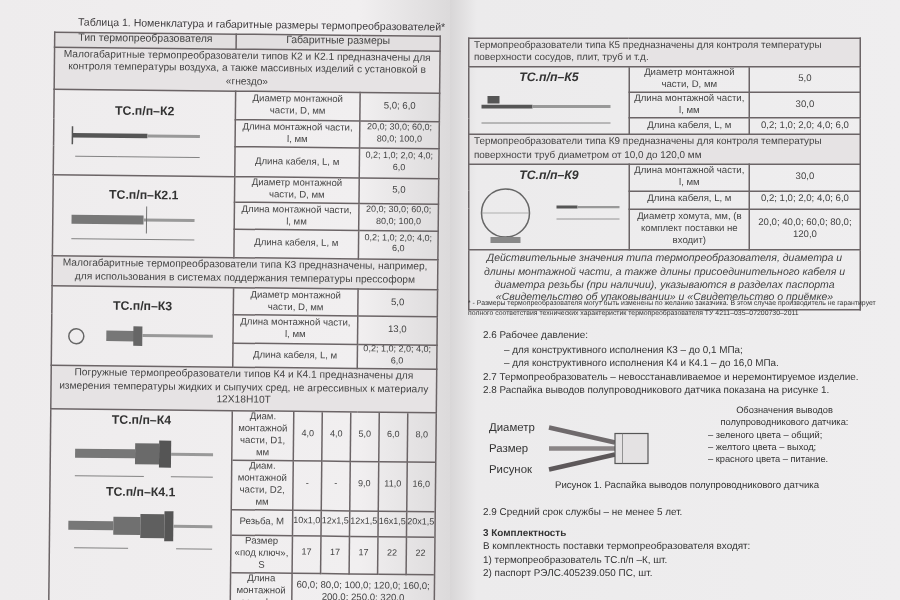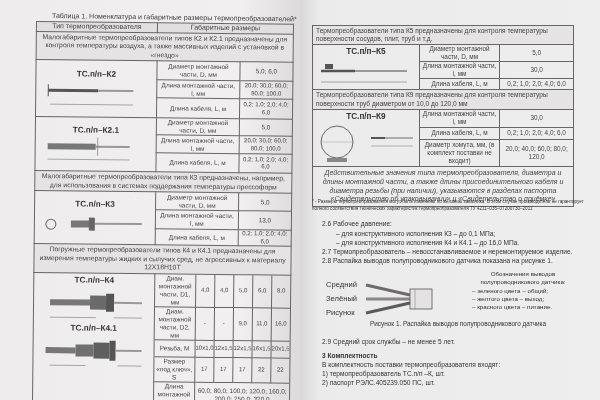--- a/index.html
+++ b/index.html
@@ -22,21 +22,21 @@
   .model-cell { width:116px; position:relative; }
   .model-name { font-weight:bold; font-size:8.2px; color:#333; display:block; margin-top:2px; }
   .param { width:78px; }
   .val { width:48px; }
   .sm { font-size:6px; }
   .k4 td.v { width:11px; padding:0; font-size:6px; }
 
   .t2 { position:absolute; left:312px; top:25px; width:262px; }
   .t2 .desc td { text-align:left; background:#e6e3e4; padding:1px 3px; font-size:6.6px; }
   .t2 .note td { font-style:italic; font-size:7px; padding:2px 6px; }
-  .t2 .model-cell { width:102px; }
+  .t2 .model-cell { width:102px;font-style:italic; }
   .t2 .param { width:78px; }
   .t2 .val { width:72px; }
 
   .footnote { position:absolute; left:312px; top:199px; width:285px; font-size:4.6px; line-height:1.45; color:#333; }
   .body-text { position:absolute; left:322px; font-size:6.6px; color:#333; white-space:nowrap; }
   .indent { padding-left:14px; }
   .bold { font-weight:bold; }
 
   .wire-label { position:absolute; left:326px; font-size:7.6px; color:#333; }
   .legend { position:absolute; left:468px; top:270px; width:110px; font-size:6.2px; text-align:center; color:#333; line-height:1.35; }
@@ -263,22 +263,22 @@
   </table>
 
 <div class="footnote">* - Размеры термопреобразователя могут быть изменены по желанию заказчика. В этом случае производитель не гарантирует полного соответствия технических характеристик термопреобразователя ТУ 4211–035–07200730–2011</div>
 
 <div class="body-text" style="top:220px">2.6 Рабочее давление:</div>
 <div class="body-text indent" style="top:230px">– для конструктивного исполнения К3 – до 0,1 МПа;</div>
 <div class="body-text indent" style="top:239px">– для конструктивного исполнения К4 и К4.1 – до 16,0 МПа.</div>
 <div class="body-text" style="top:248px">2.7 Термопреобразователь – невосстанавливаемое и неремонтируемое изделие.</div>
 <div class="body-text" style="top:257px">2.8 Распайка выводов полупроводникового датчика показана на рисунке 1.</div>
 
-<div class="wire-label" style="top:280px">Средний</div>
-<div class="wire-label" style="top:294px">Зелёный</div>
+<div class="wire-label" style="top:280px">Диаметр</div>
+<div class="wire-label" style="top:294px">Размер</div>
 <div class="wire-label" style="top:308px">Рисунок</div>
 <svg style="position:absolute;left:360px;top:278px" width="80" height="42">
   <line x1="6" y1="7" x2="50" y2="17" stroke="#6f6a6c" stroke-width="3"></line>
   <line x1="6" y1="21" x2="50" y2="21" stroke="#8a8586" stroke-width="3"></line>
   <line x1="6" y1="35" x2="50" y2="25" stroke="#5d585a" stroke-width="3"></line>
   <rect x="50" y="11" width="22" height="20" fill="#e4e2e3" stroke="#555" stroke-width="0.8"></rect>
   <line x1="55" y1="11" x2="55" y2="31" stroke="#777" stroke-width="0.5"></line>
 </svg>
 <div class="legend">
   <div>Обозначения выводов полупроводникового датчика:</div>

